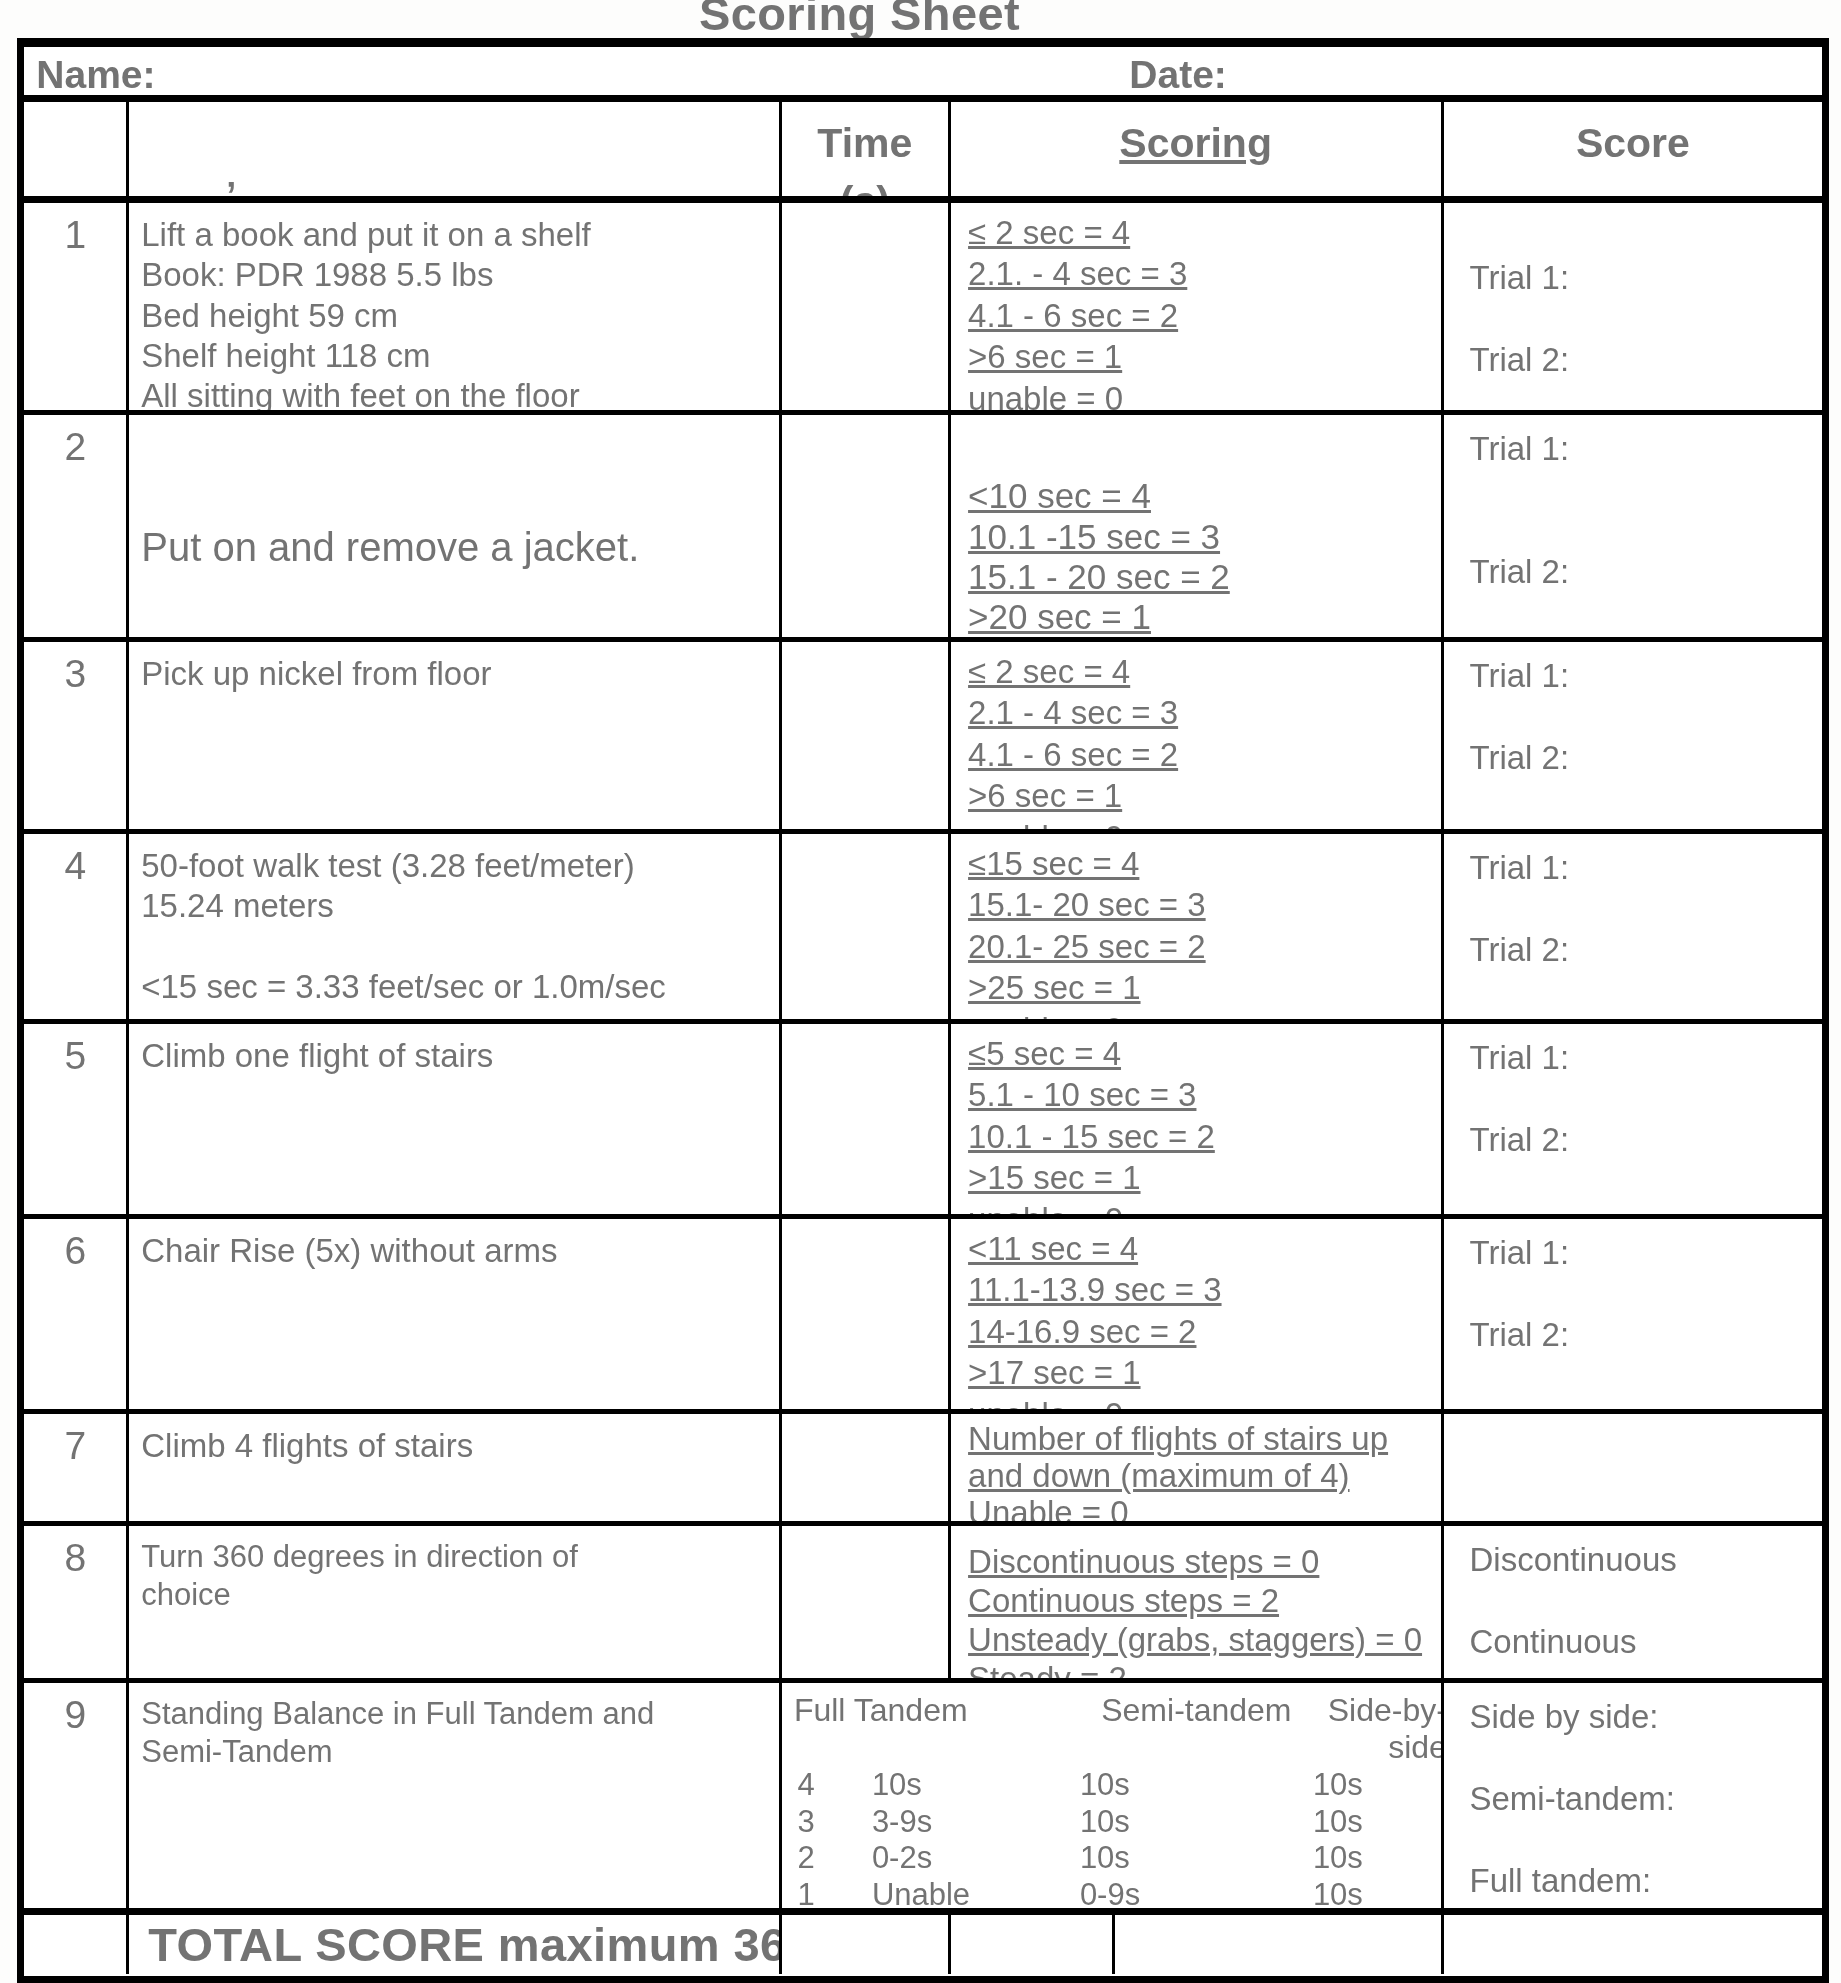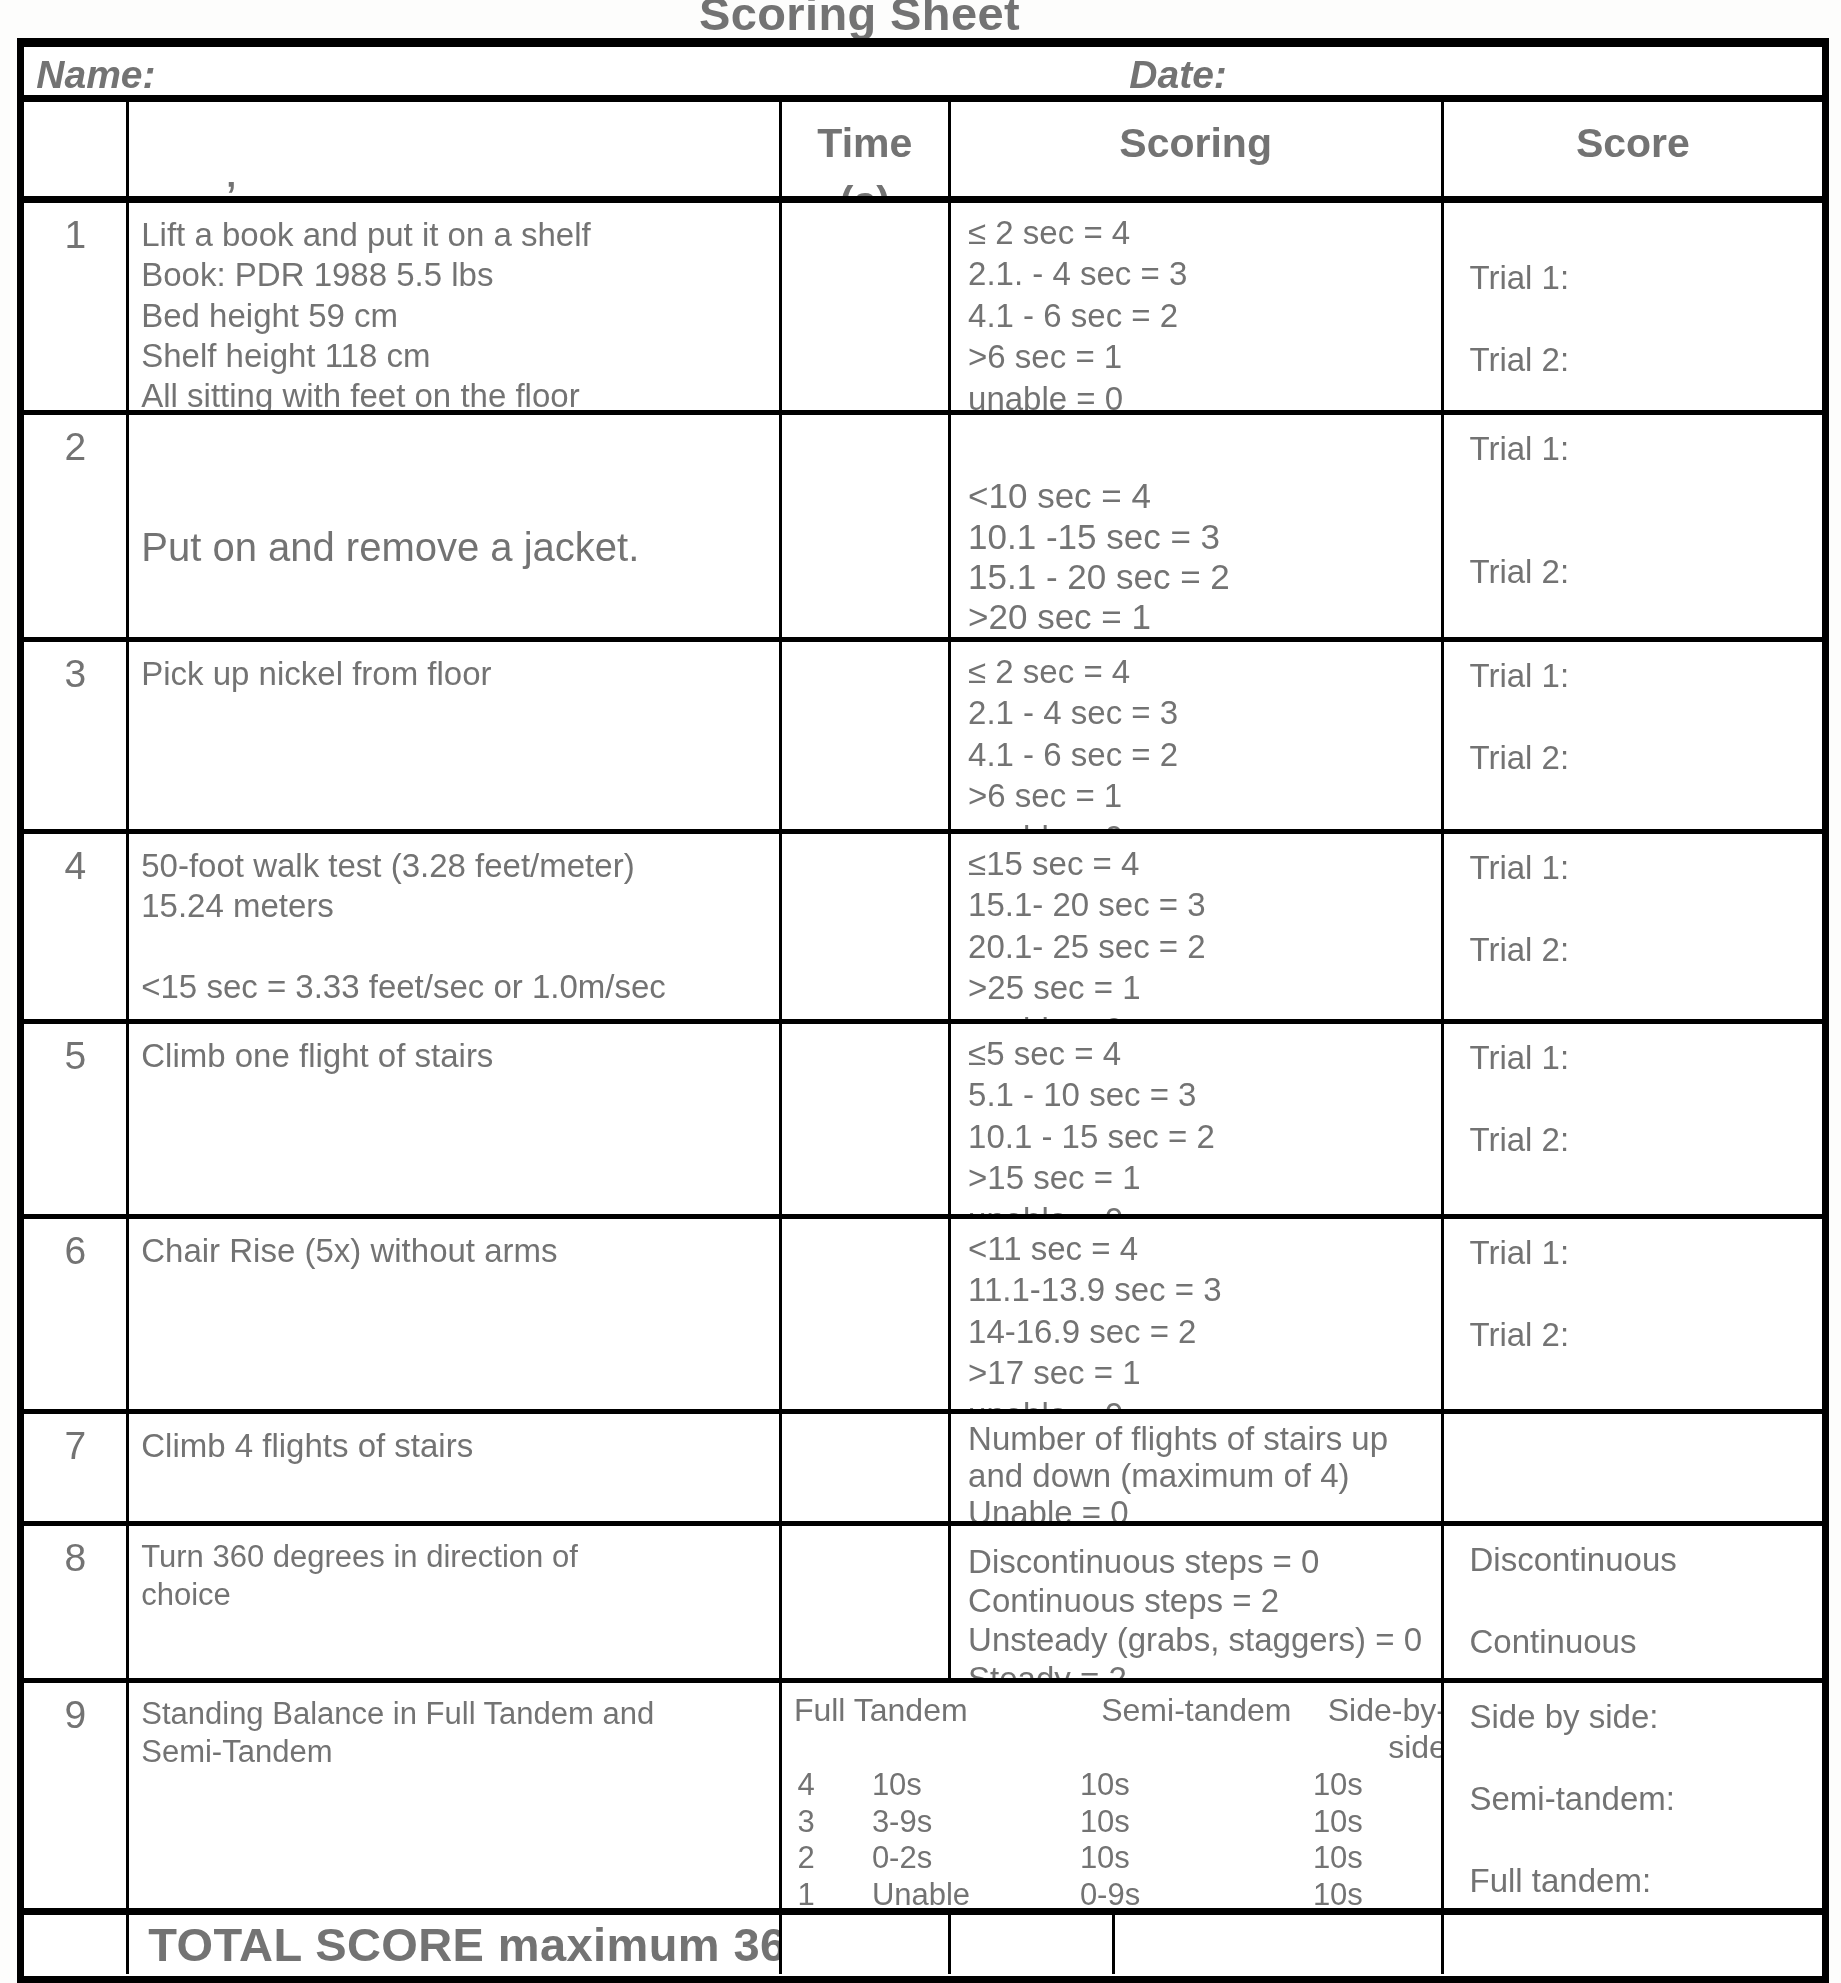--- a/index.html
+++ b/index.html
@@ -27,26 +27,26 @@
     border-bottom-width:8.6px;
     background:#fff;
   }
   .row{display:flex;box-sizing:border-box;border-bottom:5.2px solid #000;}
   .cell{box-sizing:border-box;border-right:3.5px solid #000;overflow:hidden;position:relative;}
   .last{border-right:none;}
   
   .c-num{width:105px;}
   .c-desc{width:653px;}
   .c-time{width:169px;}
-  .c-scoring{width:493px;}
+  .c-scoring{width:493px;text-decoration:underline;}
   .c-score{width:379px;border-right:none;}
   .c-merged{width:662px;}
   .c-sp1{width:164px;}
   .c-sp2{width:329px;}
-  .c-full{width:1799px;border-right:none;font-style:italic;}
+  .c-full{width:1799px;border-right:none;}
   
   .name-row{height:55px;border-bottom-width:7px;}
   .head-row{height:101px;border-bottom-width:7.8px;}
   .r1{height:212px;}
   .r2{height:227px;}
   .r3{height:192px;}
   .r4{height:190px;}
   .r5{height:195px;}
   .r6{height:195px;}
   .r7{height:112px;}

